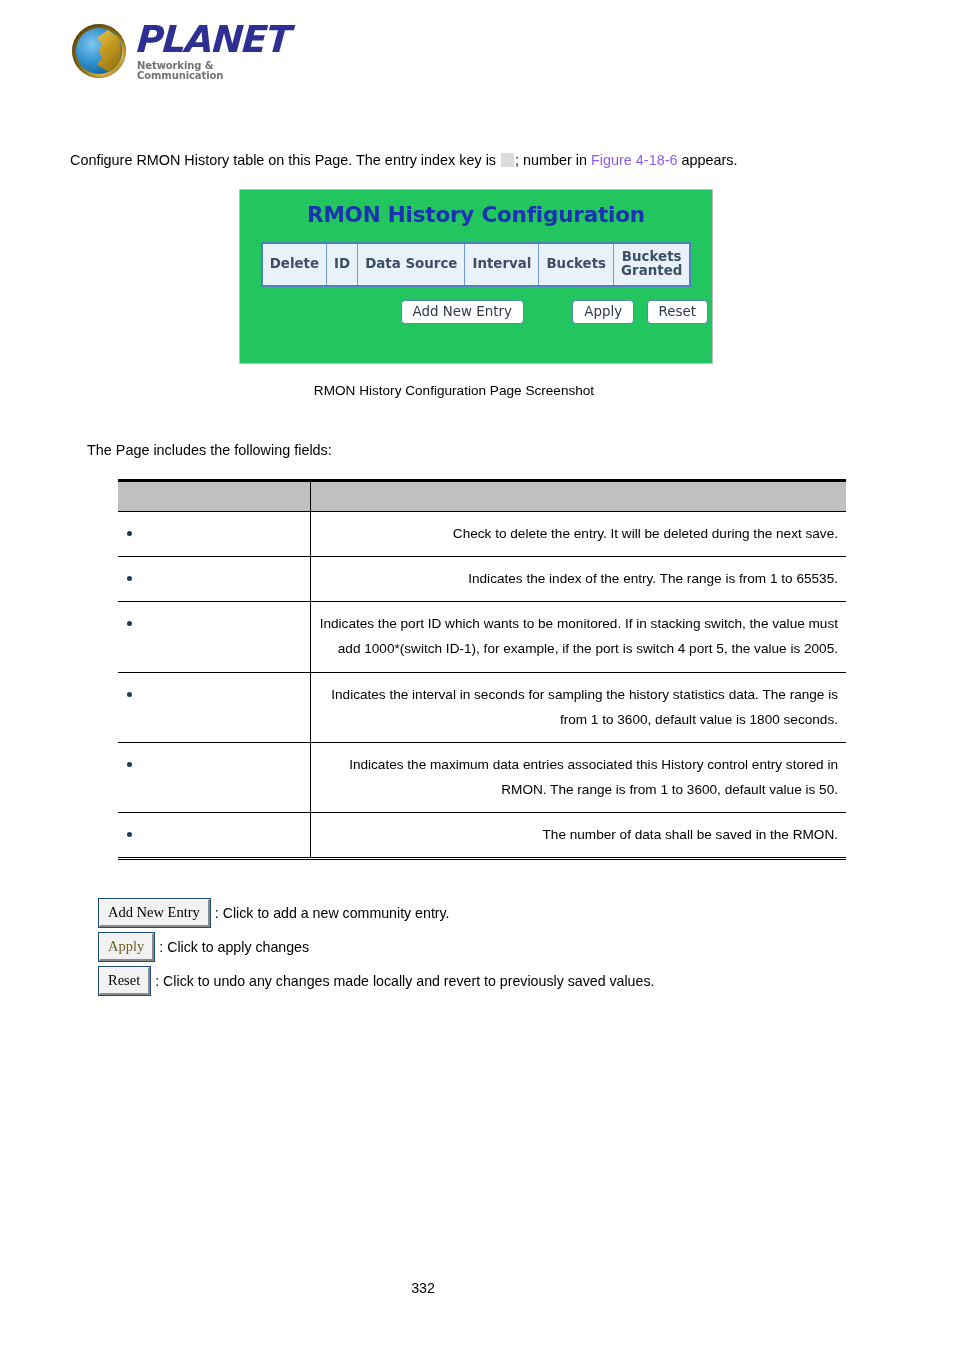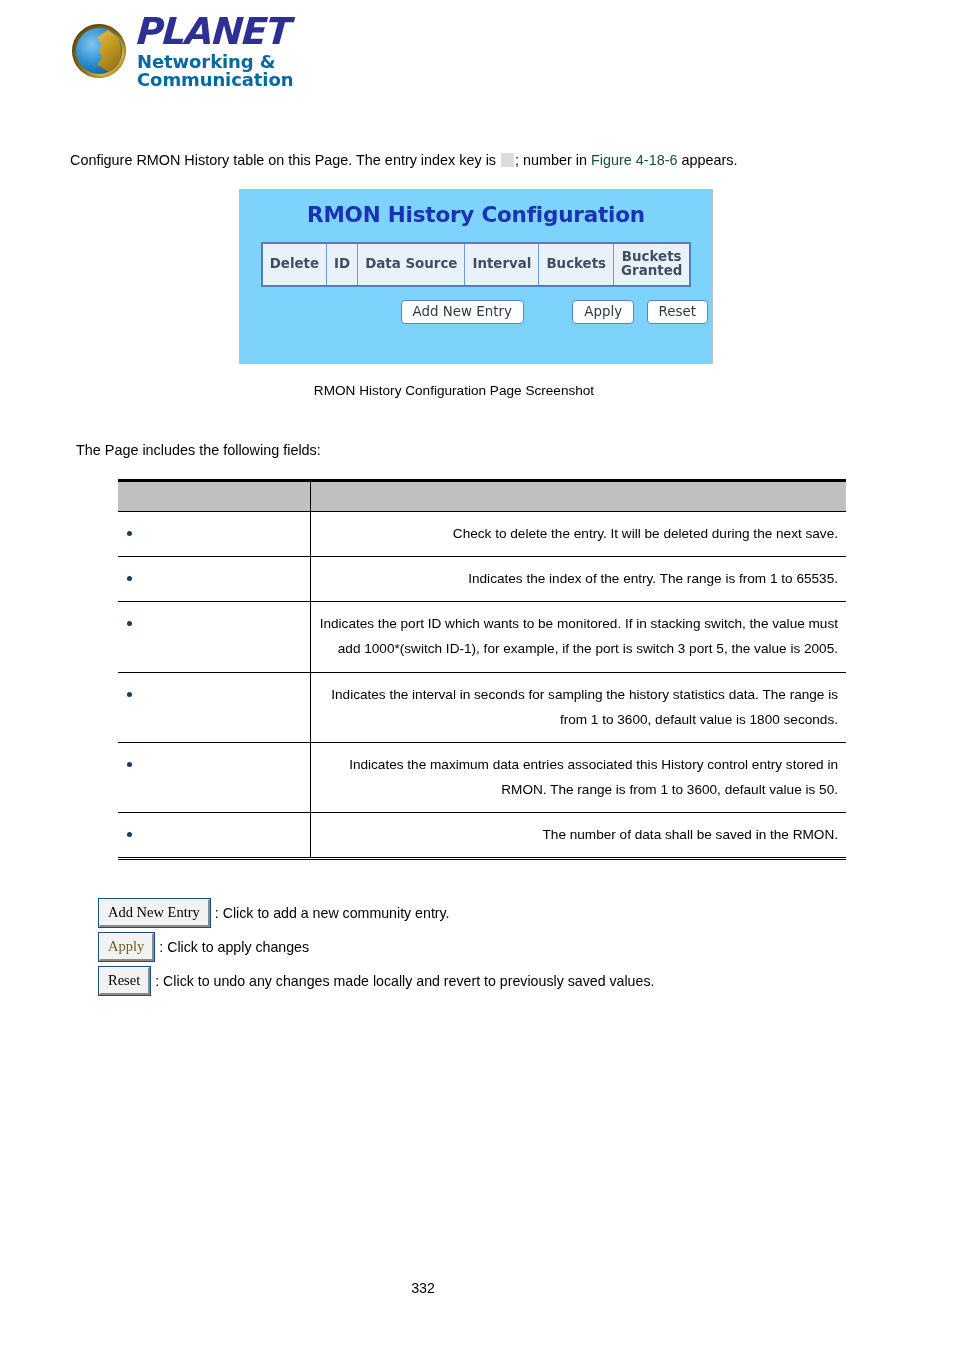--- a/index.html
+++ b/index.html
@@ -63,22 +63,22 @@
     font-size: 37px;
     letter-spacing: -1.2px;
     color: #2d2f92;
     font-style: italic;
     transform: skewX(-4deg);
     display: block;
   }
   .logo-tag {
     font-family: "DejaVu Sans", sans-serif;
     font-weight: 700;
-    font-size: 18px;
-    color: #0369a1;
+    font-size: 10px;
+    color: #737373;
     display: block;
     margin-top: 3px;
     letter-spacing: -0.1px;
   }
 
   
   .intro {
     position: absolute;
     left: 70px;
     top: 150px;
@@ -88,32 +88,32 @@
   }
   .blank-key {
     display: inline-block;
     width: 13px;
     height: 14px;
     background: #dcdcdc;
     vertical-align: -2px;
     margin: 0 1px;
   }
   .xref {
-    color: #14532d;
+    color: #8b5cf6;
   }
 
   
   .figure-box {
     position: absolute;
     left: 239px;
     top: 189px;
     width: 474px;
     height: 175px;
     border: 1px solid #bfbfbf;
-    background: #7dd3fc;
+    background: #22c55e;
     box-sizing: border-box;
   }
   .fig-title {
     text-align: center;
     font-family: "DejaVu Sans", sans-serif;
     font-weight: 700;
     font-size: 21.5px;
     color: #1b33b3;
     margin-top: 12px;
     letter-spacing: -0.2px;
@@ -163,21 +163,21 @@
     top: 383px;
     width: 908px;
     text-align: center;
     font-size: 13.6px;
     color: #000;
   }
 
   
   .includes-line {
     position: absolute;
-    left: 76px;
+    left: 87px;
     top: 442px;
     font-size: 14.4px;
   }
 
   
   .field-table-wrap {
     position: absolute;
     left: 118px;
     top: 479px;
     width: 728px;
@@ -338,21 +338,21 @@
       <tr>
         <td class="obj-cell"><span class="bullet"></span><span></span></td>
         <td>Check to delete the entry. It will be deleted during the next save.</td>
       </tr>
       <tr>
         <td class="obj-cell"><span class="bullet"></span><span></span></td>
         <td>Indicates the index of the entry. The range is from 1 to 65535.</td>
       </tr>
       <tr>
         <td class="obj-cell"><span class="bullet"></span><span></span></td>
-        <td>Indicates the port ID which wants to be monitored. If in stacking switch, the value must add 1000*(switch ID-1), for example, if the port is switch 3 port 5, the value is 2005.</td>
+        <td>Indicates the port ID which wants to be monitored. If in stacking switch, the value must add 1000*(switch ID-1), for example, if the port is switch 4 port 5, the value is 2005.</td>
       </tr>
       <tr>
         <td class="obj-cell"><span class="bullet"></span><span></span></td>
         <td>Indicates the interval in seconds for sampling the history statistics data. The range is from 1 to 3600, default value is 1800 seconds.</td>
       </tr>
       <tr>
         <td class="obj-cell"><span class="bullet"></span><span></span></td>
         <td>Indicates the maximum data entries associated this History control entry stored in RMON. The range is from 1 to 3600, default value is 50.</td>
       </tr>
       <tr>

